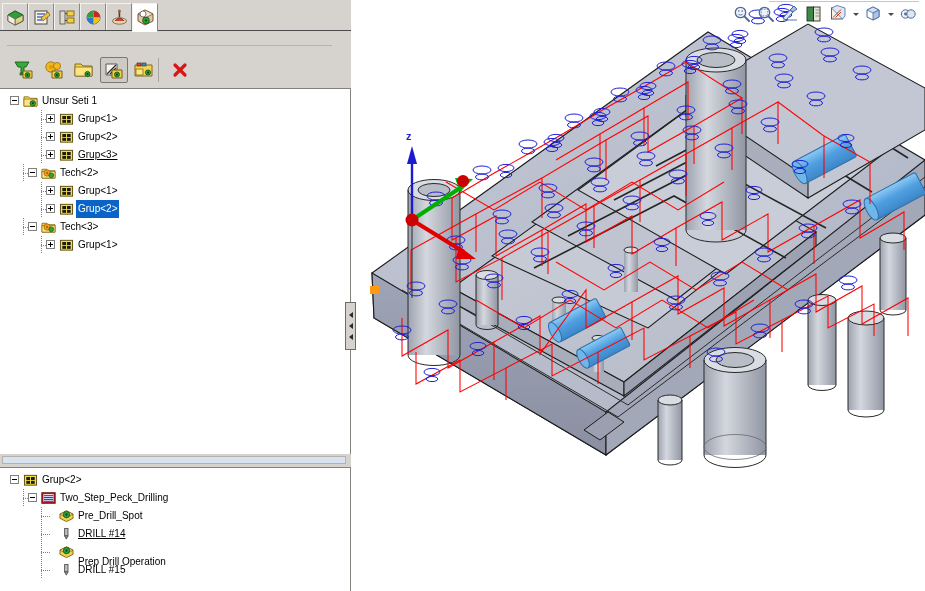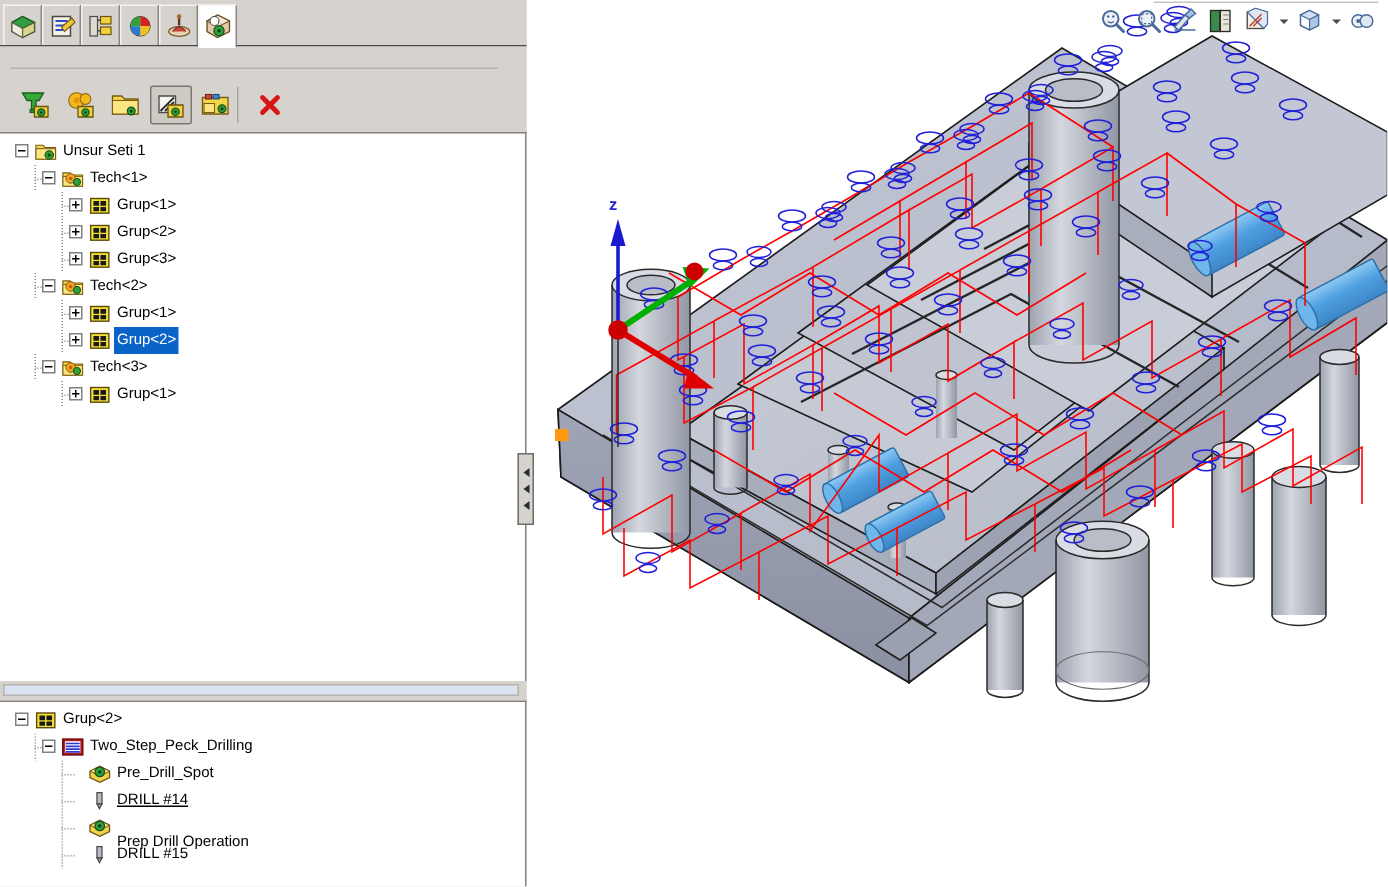--- a/index.html
+++ b/index.html
@@ -291,35 +291,20 @@
             </span>
             <span class="ticon" style="left: 23px;"><svg viewBox="0 0 16 15" width="15" height="14">
                 <polygon points="1,3 6,3 7.5,4.6 15,4.6 15,13 1,13" fill="#f5d64a" stroke="#7a5c10" stroke-width=".8"></polygon>
                 <polygon points="1,5.5 15,5.5 15,13 1,13" fill="#fbe681" stroke="#7a5c10" stroke-width=".7"></polygon>
                 <circle cx="10.5" cy="10" r="3" fill="#2fa03a" stroke="#14511c" stroke-width=".8"></circle>
                 <circle cx="10.5" cy="10" r="1.1" fill="#0d3a12"></circle>
               </svg></span>
             <span class="tlabel" style="left: 40px;">Unsur Seti 1</span>
           </div>
           <div class="trow" style="height: 18px;">
-            <span class="dotv" style="left: 23px; top: 0px; height: 18px;"></span>
-            <span class="doth" style="left: 23px; top: 9px; width: 9px;"></span>
-            <span class="expander" style="left: 28px;">
-              <i></i>
-            </span>
-            <span class="ticon" style="left: 41px;"><svg viewBox="0 0 16 15" width="15" height="14">
-                <polygon points="1,3.5 6,3.5 7.5,5 15,5 15,13 1,13" fill="#f5d64a" stroke="#7a5c10" stroke-width=".8"></polygon>
-                <polygon points="1,6 15,6 15,13 1,13" fill="#fbe681" stroke="#7a5c10" stroke-width=".7"></polygon>
-                <circle cx="6.5" cy="7.5" r="3.4" fill="#f0a81c" stroke="#8a5410" stroke-width=".7"></circle>
-                <circle cx="6.5" cy="7.5" r="1.3" fill="#c85a14"></circle>
-                <circle cx="11" cy="10" r="2.6" fill="#2fa03a" stroke="#14511c" stroke-width=".7"></circle>
-              </svg></span>
-            <span class="tlabel" style="left: 58px;">Tech&lt;1&gt;</span>
-          </div>
-          <div class="trow" style="height: 18px;">
             <span class="dotv" style="left: 41px; top: 0px; height: 18px;"></span>
             <span class="doth" style="left: 41px; top: 9px; width: 9px;"></span>
             <span class="expander" style="left: 46px;">
               <i></i>
               <b></b>
             </span>
             <span class="ticon" style="left: 59px;"><svg viewBox="0 0 16 15" width="15" height="14">
                 <rect x="1.5" y="2.5" width="13" height="10.5" fill="#f5e03a" stroke="#5a4a08" stroke-width="1"></rect>
                 <rect x="3.5" y="4.3" width="4" height="3.4" fill="#1a1a1a"></rect>
                 <rect x="8.5" y="4.3" width="4" height="3.4" fill="#1a1a1a"></rect>
@@ -351,21 +336,21 @@
               <i></i>
               <b></b>
             </span>
             <span class="ticon" style="left: 59px;"><svg viewBox="0 0 16 15" width="15" height="14">
                 <rect x="1.5" y="2.5" width="13" height="10.5" fill="#f5e03a" stroke="#5a4a08" stroke-width="1"></rect>
                 <rect x="3.5" y="4.3" width="4" height="3.4" fill="#1a1a1a"></rect>
                 <rect x="8.5" y="4.3" width="4" height="3.4" fill="#1a1a1a"></rect>
                 <rect x="3.5" y="8.6" width="4" height="3" fill="#1a1a1a"></rect>
                 <rect x="8.5" y="8.6" width="4" height="3" fill="#1a1a1a"></rect>
               </svg></span>
-            <span class="tlabel" style="left: 76px;">Grup&lt;3&gt;</span>
+            <span class="tlabel" style="left: 76px; text-decoration: underline;">Grup&lt;3&gt;</span>
           </div>
           <div class="trow" style="height: 18px;">
             <span class="dotv" style="left: 23px; top: 0px; height: 18px;"></span>
             <span class="doth" style="left: 23px; top: 9px; width: 9px;"></span>
             <span class="expander" style="left: 28px;">
               <i></i>
             </span>
             <span class="ticon" style="left: 41px;"><svg viewBox="0 0 16 15" width="15" height="14">
                 <polygon points="1,3.5 6,3.5 7.5,5 15,5 15,13 1,13" fill="#f5d64a" stroke="#7a5c10" stroke-width=".8"></polygon>
                 <polygon points="1,6 15,6 15,13 1,13" fill="#fbe681" stroke="#7a5c10" stroke-width=".7"></polygon>

